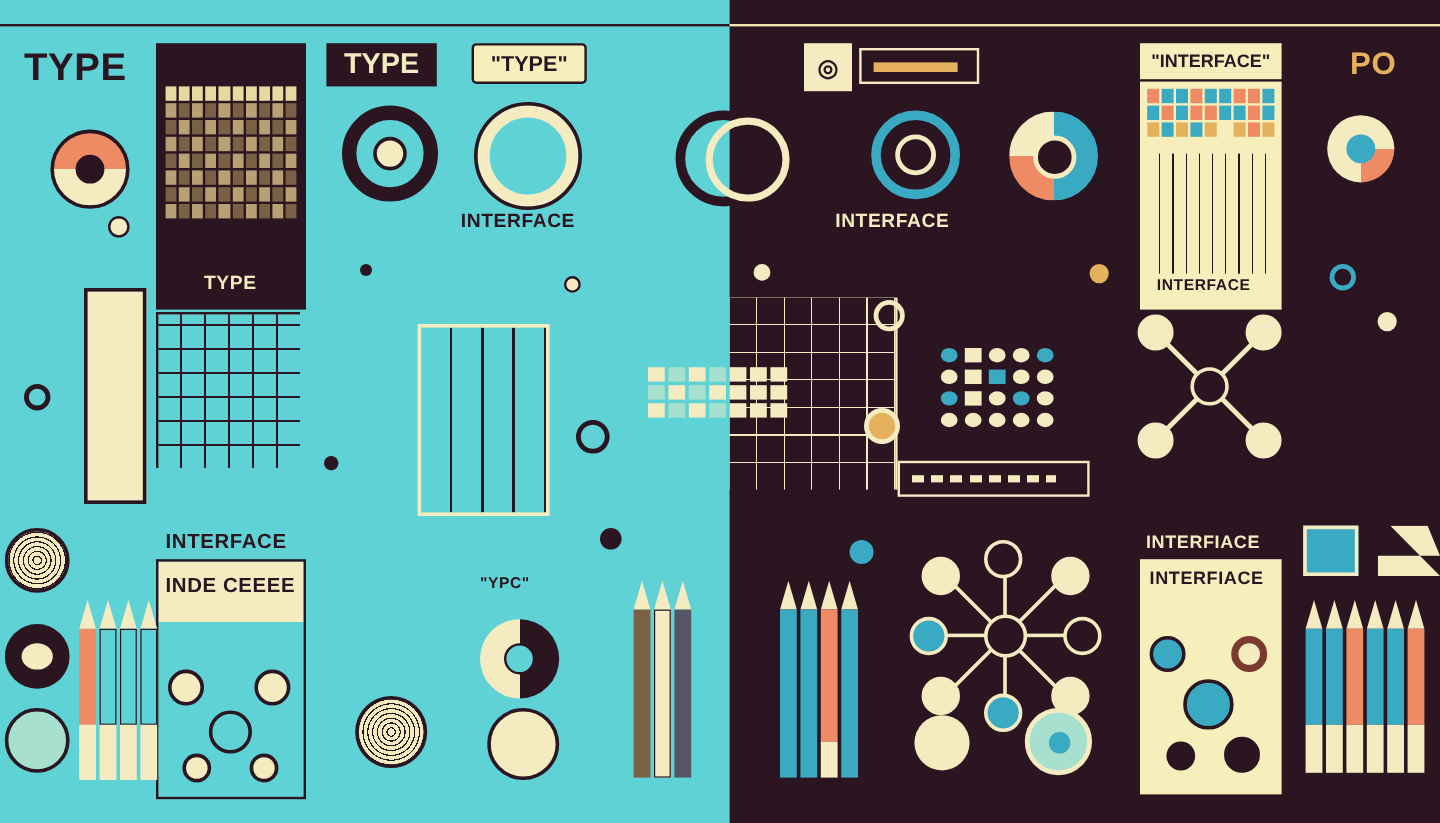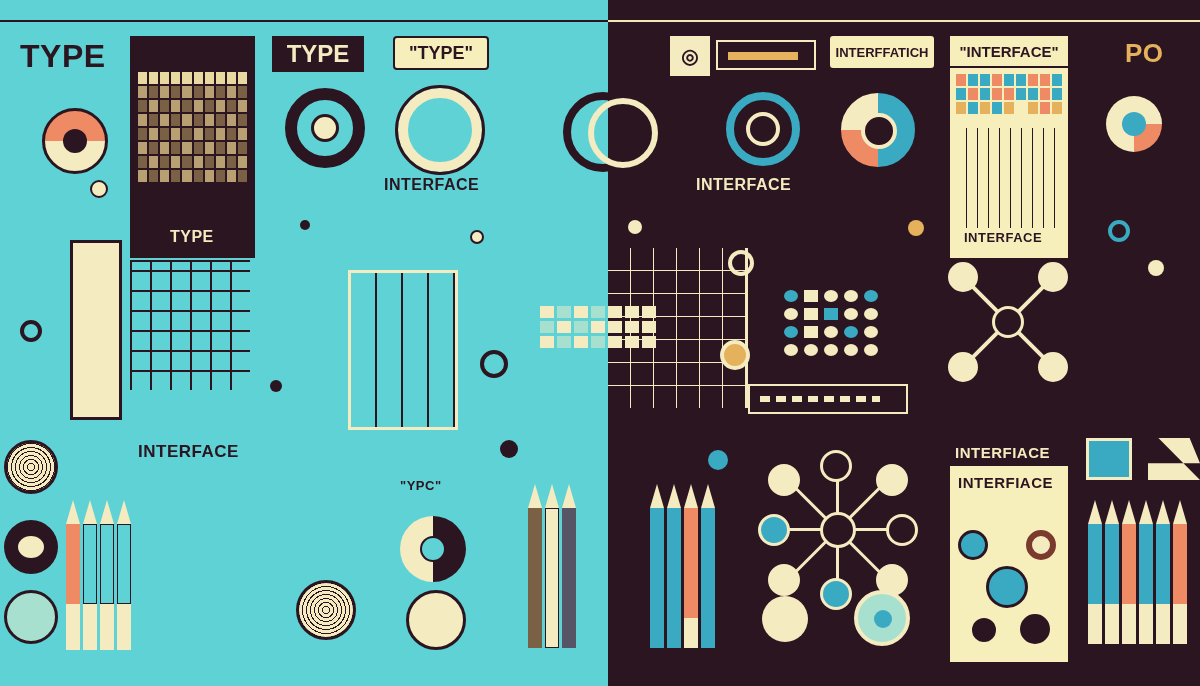--- a/index.html
+++ b/index.html
@@ -151,20 +151,28 @@
       <div class="cell" style="background:#f4ebc0"></div>
       <div class="cell" style="background:#a8e0d0"></div>
       <div class="cell" style="background:#f4ebc0"></div>
     <div class="cell" style="background:#f4ebc0"></div>
       <div class="cell" style="background:#a8e0d0"></div>
       <div class="cell" style="background:#f4ebc0"></div>
       <div class="cell" style="background:#a8e0d0"></div>
   </div>
 
   <div class="lbl" style="left:138px;top:442px;font-size:17px;color:#2b1520">INTERFACE</div>
+  <div class="panel" style="left:130px;top:466px;width:125px;height:200px;background:linear-gradient(#f4ebc0 0 50px,#5fd2d5 50px);border:2px solid #2b1520">
+    <div class="lbl" style="left:6px;top:10px;font-size:17px;color:#2b1520">INDE CEEEE</div>
+    <div class="node" style="left:8px;top:90px;width:30px;height:30px;background:#f4ebc0"></div>
+    <div class="node" style="left:80px;top:90px;width:30px;height:30px;background:#f4ebc0"></div>
+    <div class="node" style="left:42px;top:124px;width:36px;height:36px;background:#5fd2d5"></div>
+    <div class="node" style="left:20px;top:160px;width:24px;height:24px;background:#f4ebc0"></div>
+    <div class="node" style="left:76px;top:160px;width:24px;height:24px;background:#f4ebc0"></div>
+  </div>
 
   <div class="lbl" style="left:400px;top:478px;font-size:13px;color:#2b1520">"YPC"</div>
 
   <div class="ring" style="left:4px;top:440px;width:54px;height:54px;border:3px solid #2b1520;background:repeating-radial-gradient(#f4ebc0 0 3px,#2b1520 3px 4px)"></div>
   <div class="ring" style="left:4px;top:520px;width:54px;height:54px;background:#2b1520">
     <div class="ring" style="left:14px;top:16px;width:26px;height:22px;background:#f4ebc0"></div>
   </div>
   <div class="ring" style="left:4px;top:590px;width:54px;height:54px;border:3px solid #2b1520;background:#a8e0d0"></div>
 
   <div class="pencils" style="left:66px;top:500px">
@@ -220,21 +228,20 @@
   <div class="dot" style="left:90px;top:180px;width:18px;height:18px;background:#f4ebc0;border:2px solid #2b1520"></div>
 </div>
 
 <div class="half" id="right">
   <div class="rail"></div>
 
   <div class="box" style="left:62px;top:36px;width:40px;height:40px;background:#f4ebc0;color:#2b1520;font-size:20px">◎</div>
   <div class="panel" style="left:108px;top:40px;width:100px;height:30px;border:2px solid #f4ebc0">
     <div style="position:absolute;left:10px;top:10px;width:70px;height:8px;background:#e6b15c"></div>
   </div>
-  <div class="box" style="left:222px;top:36px;width:104px;height:32px;background:#f6eebb;color:#2b1520;font-size:13px;border-radius:3px">INTERFFATICH</div>
   <div class="box" style="left:342px;top:36px;width:118px;height:30px;background:#f6eebb;color:#2b1520;font-size:15px">"INTERFACE"</div>
   <div class="lbl" style="left:1000px;top:0"></div>
   <div class="lbl" style="left:517px;top:38px;font-size:26px;color:#e6b15c">PO</div>
 
   <div class="panel" style="left:342px;top:68px;width:118px;height:190px;background:#f6eebb">
     <div class="grid" style="grid-template-columns:repeat(9,1fr);padding:6px 6px 0;gap:2px">
       <div class="cell" style="background:#ee8a64"></div>
         <div class="cell" style="background:#3aa9c2"></div>
         <div class="cell" style="background:#3aa9c2"></div>
         <div class="cell" style="background:#ee8a64"></div>

